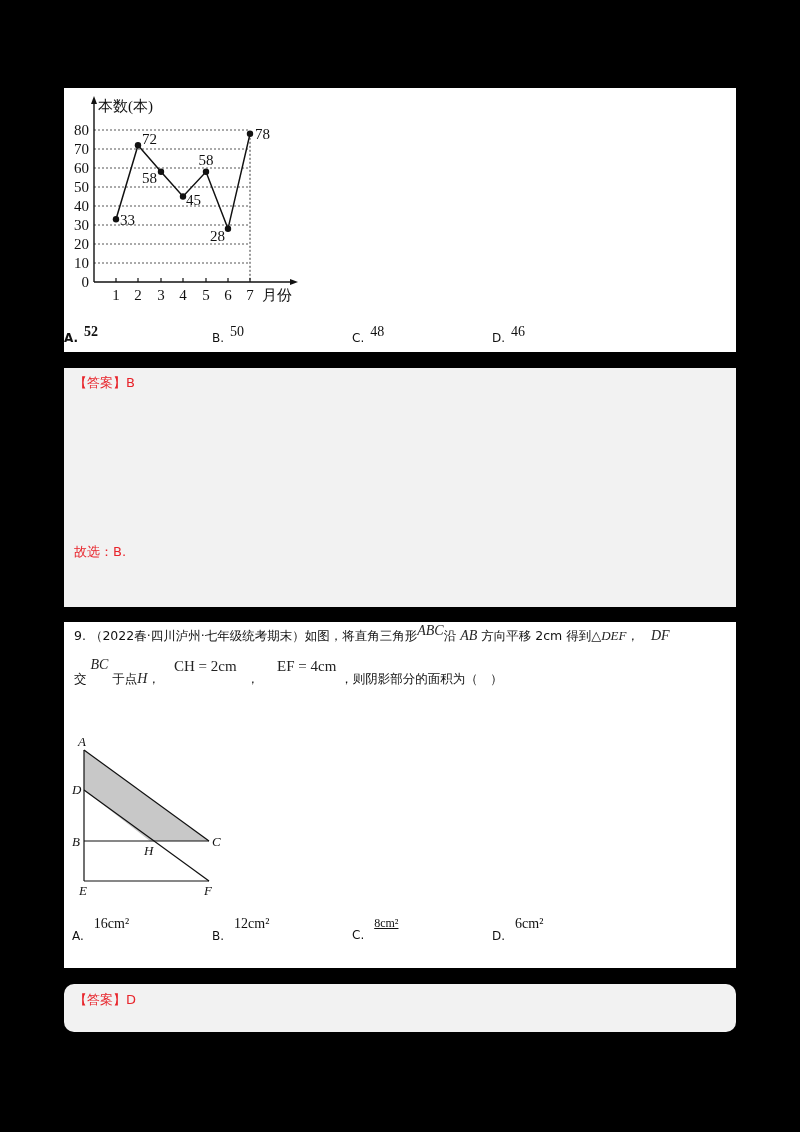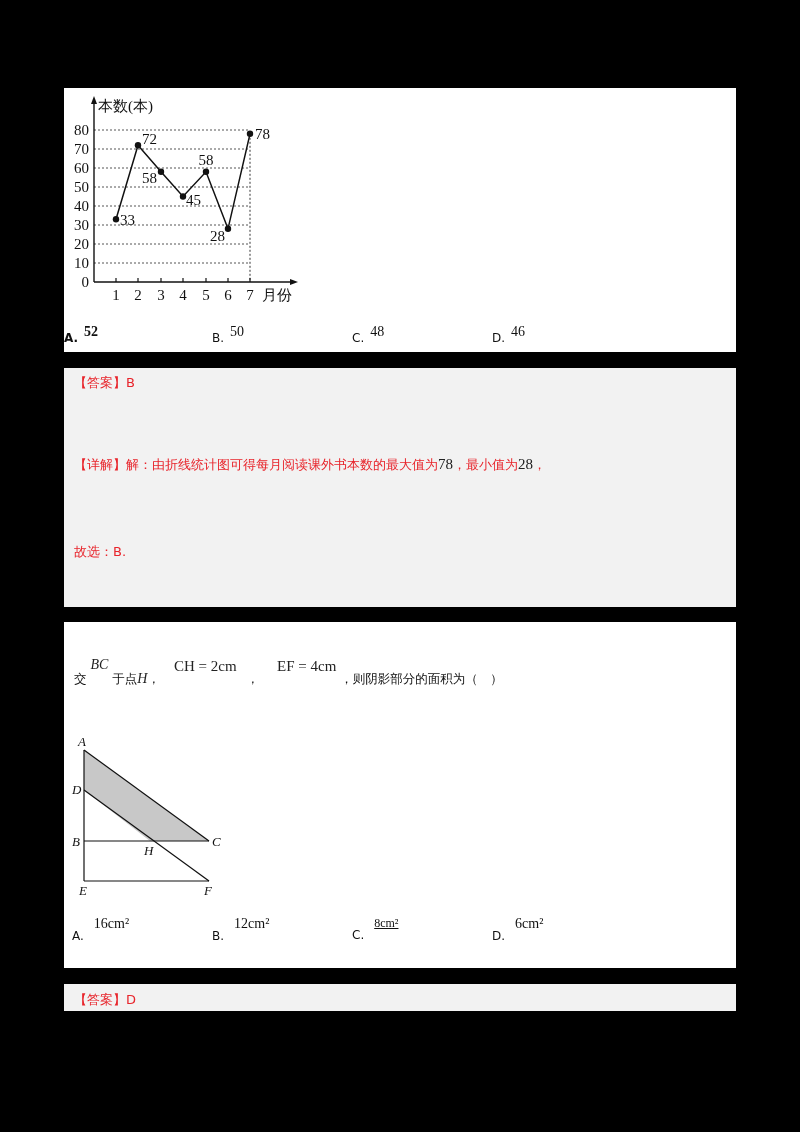--- a/index.html
+++ b/index.html
@@ -97,27 +97,31 @@
   </div>
   <div class="opt" style="left:428px;top:242px;">
     <span>D.</span><span class="val">46</span>
   </div>
 </div>
 
 <div class="panel gray" style="top:368px;height:239px;">
   <div class="red" style="top:6px;">
     <span>【答案】</span><span>B</span>
   </div>
-  <div class="red" style="top:88px;">
-    <span>【详解】</span><span>解：由折线统计图可得每月阅读课外书本数的最大值为</span><span class="math">78</span><span>，最小值为</span><span class="math">28</span><span>，</span>
-  </div>
   <div class="red" style="top:175px;">故选：B.</div>
 </div>
 
 <div class="panel white" style="top:622px;height:346px;">
+  <div class="qtext" style="top:6px;">
+    <span>9.</span>
+    <span>（2022春·四川泸州·七年级统考期末）</span><span>如图，将直角三角形</span><span class="mi" style="position:relative;top:-5px;">ABC</span><span>沿</span>
+    <span class="mi">AB</span>
+    <span>方向平移 2cm 得到</span><span class="mi" style="font-size:13px;">△DEF</span><span>，</span>
+    <span class="mi" style="margin-left:8px;">DF</span>
+  </div>
   <div class="qtext" style="top:48px;">
     <span>交</span>
     <span class="mi" style="position:relative;top:-14px;">BC</span>
     <span>于点</span><span class="mi">H</span><span>，</span>
     <span class="math" style="position:relative;top:-12px;margin-left:10px;">CH = 2cm</span>
     <span style="margin-left:6px;">，</span>
     <span class="math" style="position:relative;top:-12px;margin-left:14px;">EF = 4cm</span>
     <span>，则阴影部分的面积为（　）</span>
   </div>
 
@@ -144,17 +148,17 @@
     <span>B.</span><span class="val" style="top:-12px;margin-left:10px;">12cm²</span>
   </div>
   <div class="opt" style="left:288px;top:306px;">
     <span>C.</span><span class="val" style="top:-12px;margin-left:10px;font-size:12px;text-decoration:underline;">8cm²</span>
   </div>
   <div class="opt" style="left:428px;top:306px;">
     <span>D.</span><span class="val" style="top:-12px;margin-left:10px;">6cm²</span>
   </div>
 </div>
 
-<div class="panel gray" style="top:984px;height:27px;">
+<div class="panel gray" style="top:984px;height:48px;border-radius:10px;">
   <div class="red" style="top:7px;">
     <span>【答案】</span><span>D</span>
   </div>
 </div>
 
 </body></html>

